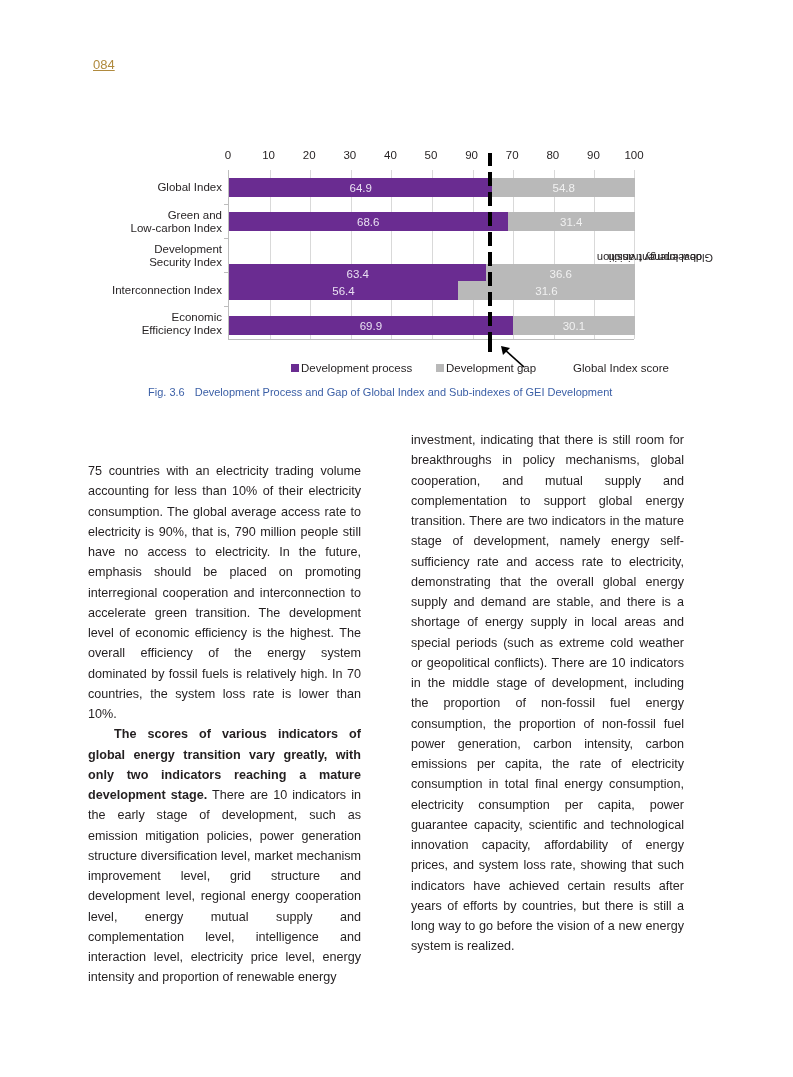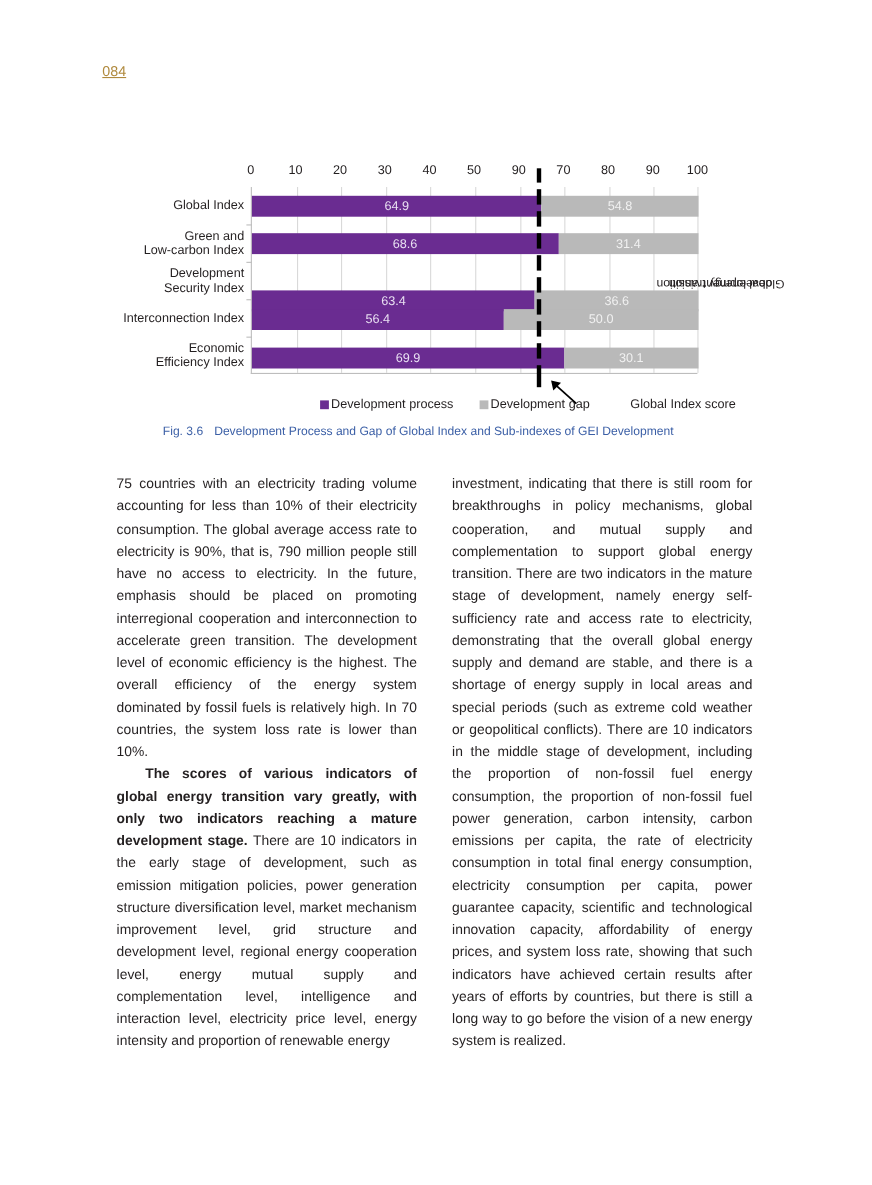--- a/index.html
+++ b/index.html
@@ -23,21 +23,21 @@
   .side-label { position: absolute; left: 640px; top: 178px; width: 30px; height: 160px; }
   .side-label span { position: absolute; left: 50%; top: 50%; transform: translate(-50%, -50%) rotate(-90deg);
           white-space: nowrap; font-size: 11px; line-height: 12px; text-align: center; color: #231f20; }
   .legend { position: absolute; top: 362px; font-size: 11.5px; color: #231f20; display: flex; align-items: center; margin-left: 44px; }
   .swatch { display: inline-block; width: 8px; height: 8px; margin-right: 2px; }
   .arrow { position: absolute; left: 500px; top: 345px; width: 26px; height: 24px; }
   .caption { position: absolute; left: 148px; top: 386px; font-size: 11px; color: #3b5fa6; white-space: nowrap; }
   .caption .fig { margin-right: 10px; }
 
   .col { position: absolute; top: 430px; width: 273px; font-size: 12.6px; line-height: 20.25px; color: #231f20; }
-  .col.left { left: 106px; }
+  .col.left { left: 88px; margin-top: 31px; }
   .col.right { left: 411px; }
   .col p { margin: 0; text-align: justify; }
   .col p.indent { text-indent: 26px; }
   .bold { font-weight: bold; }
 </style>
 </head>
 <body>
 
 <div class="page-num">084</div>
 
@@ -84,21 +84,21 @@
     <div class="bar-row" style="top:42px">
       <div class="seg proc" style="width:68.6%">68.6</div>
       <div class="seg gap" style="width:31.4%">31.4</div>
     </div>
     <div class="bar-row" style="top:94px">
       <div class="seg proc" style="width:63.4%">63.4</div>
       <div class="seg gap" style="width:36.6%">36.6</div>
     </div>
     <div class="bar-row" style="top:111px">
       <div class="seg proc" style="width:56.4%">56.4</div>
-      <div class="seg gap" style="width:43.6%">50.0</div>
+      <div class="seg gap" style="width:43.6%">31.6</div>
     </div>
     <div class="bar-row" style="top:146px">
       <div class="seg proc" style="width:69.9%">69.9</div>
       <div class="seg gap" style="width:30.1%">30.1</div>
     </div>
   </div>
 
   <div>
     <div class="dash" style="top:153px;height:13px"></div>
     <div class="dash" style="top:172px;height:14px"></div>

